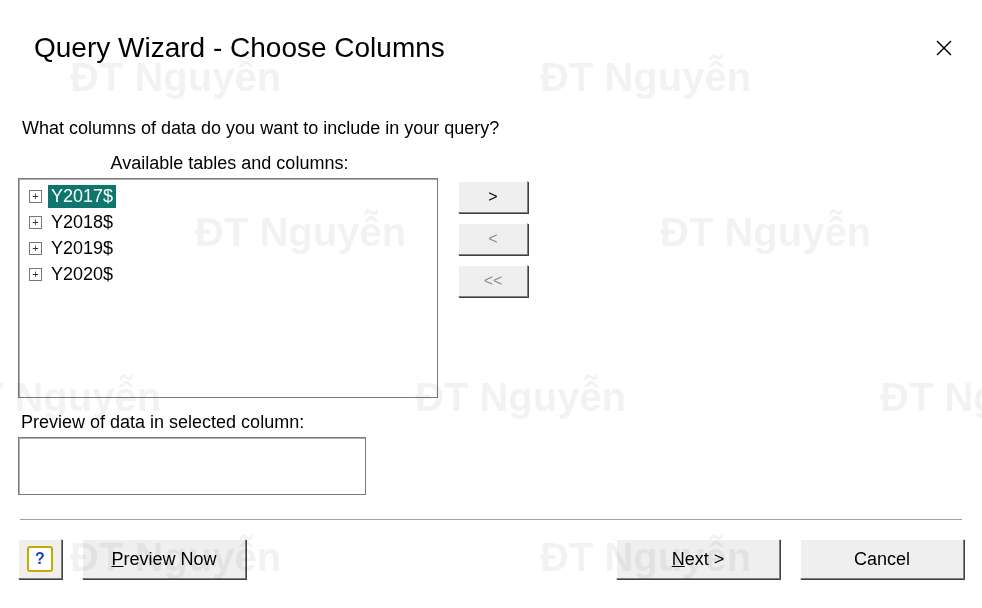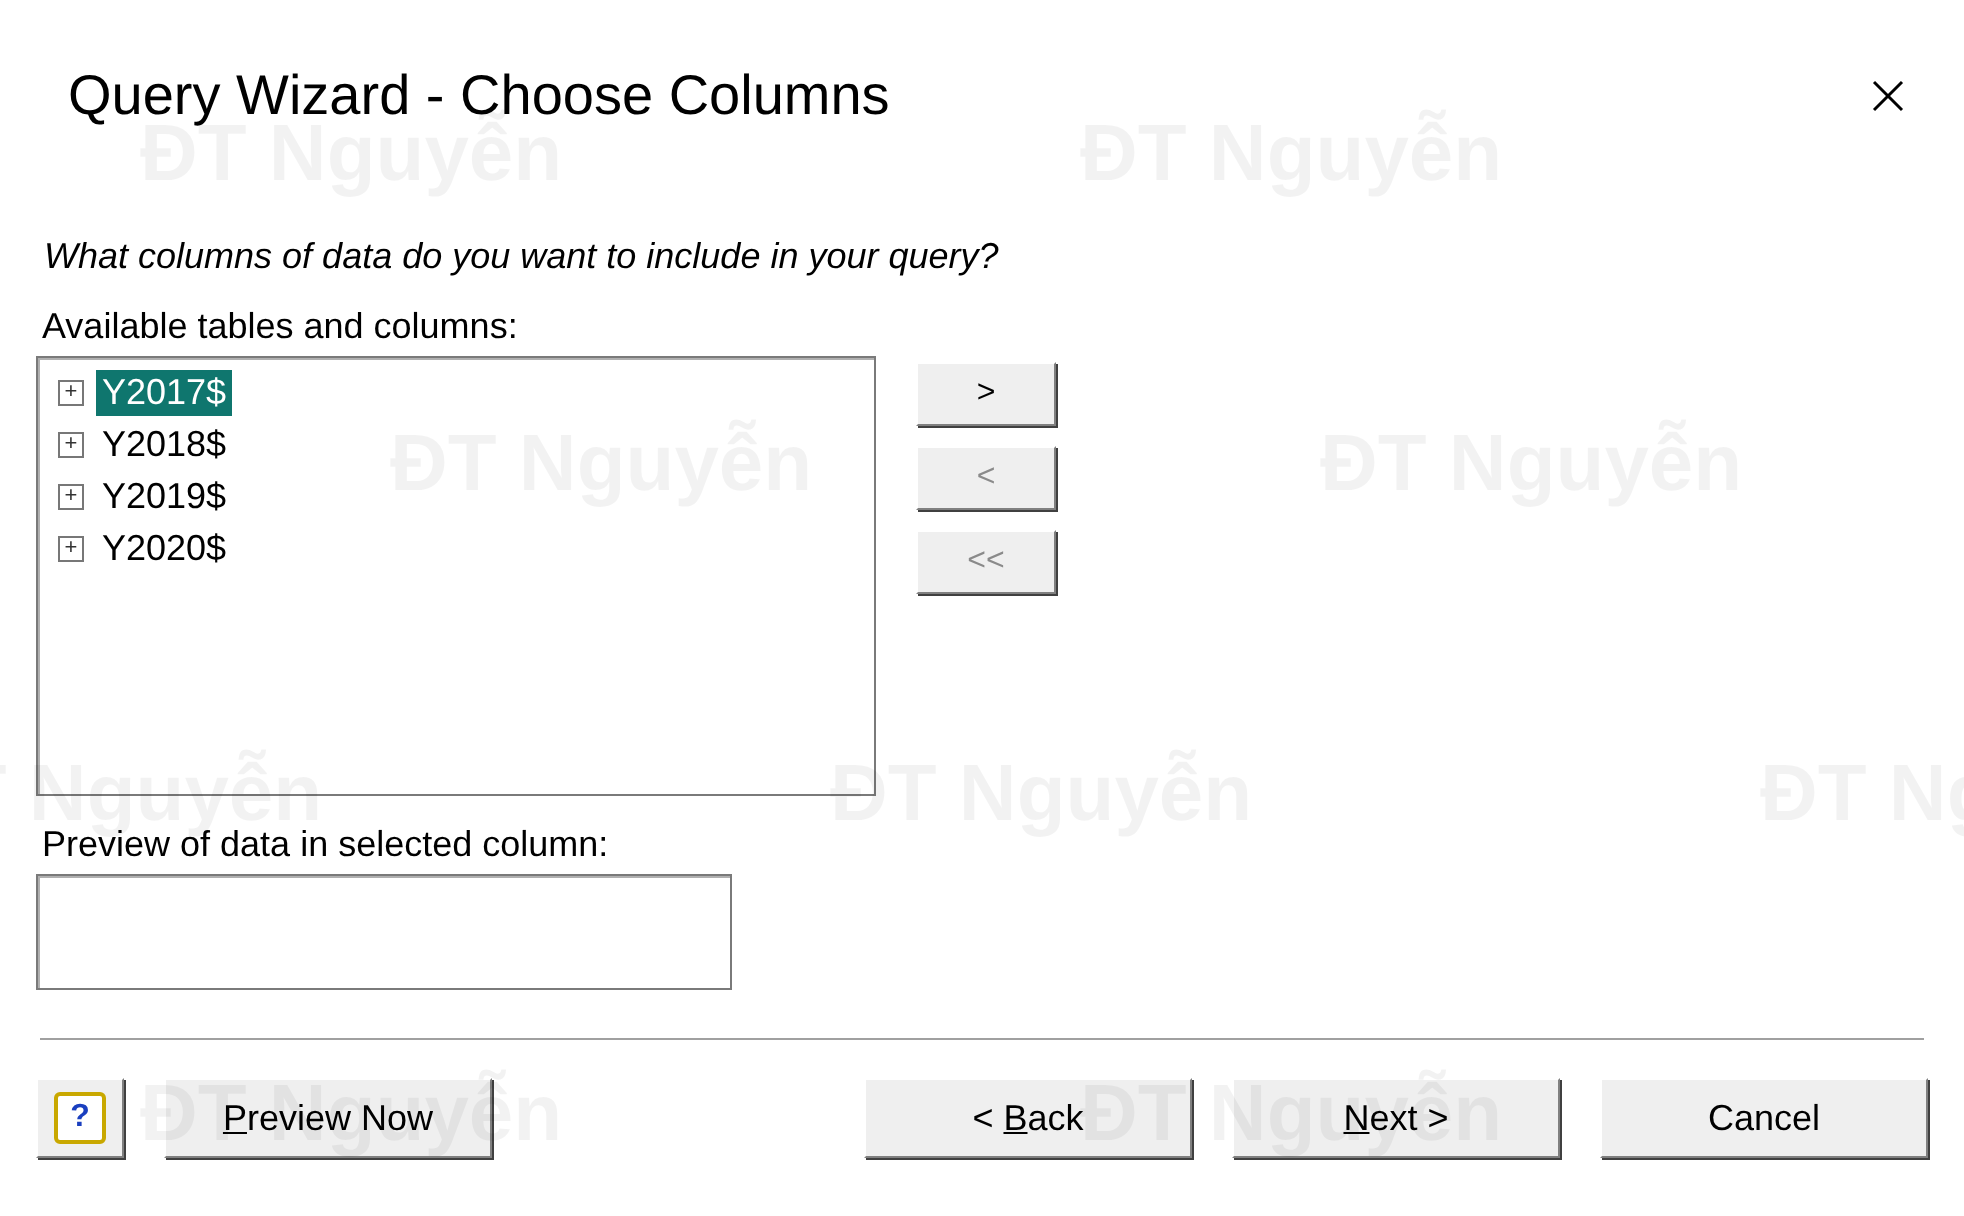--- a/index.html
+++ b/index.html
@@ -53,31 +53,31 @@
   font-size: 22px;
 }
 
 .body {
   padding: 12px 18px 0 18px;
 }
 
 .prompt {
   font-size: 18px;
   margin: 10px 4px 14px 4px;
-  font-style: italic;
 }
 
 .columns-row {
   display: flex;
   align-items: flex-start;
   gap: 20px;
 }
 
 .col-left {
   flex: 0 0 420px;
+  text-align: center;
 }
 .col-mid {
   flex: 0 0 70px;
   display: flex;
   flex-direction: column;
   gap: 10px;
   margin-top: 28px;
 }
 .col-right {
   flex: 1;
@@ -328,21 +328,18 @@
     <div class="help-btn">
       <div class="help-inner">
           <span>?</span>
         </div>
     </div>
     <div class="footer-btn disabled">
       <span><span class="u">P</span><span>review Now</span></span>
     </div>
     <div class="spacer"></div>
     <div class="footer-btn disabled">
-      <span>&lt; <span class="u">B</span><span>ack</span></span>
-    </div>
-    <div class="footer-btn disabled">
       <span><span class="u">N</span><span>ext &gt;</span></span>
     </div>
     <div class="footer-btn">Cancel</div>
   </div>
 
 </div>
 
 </body></html>

